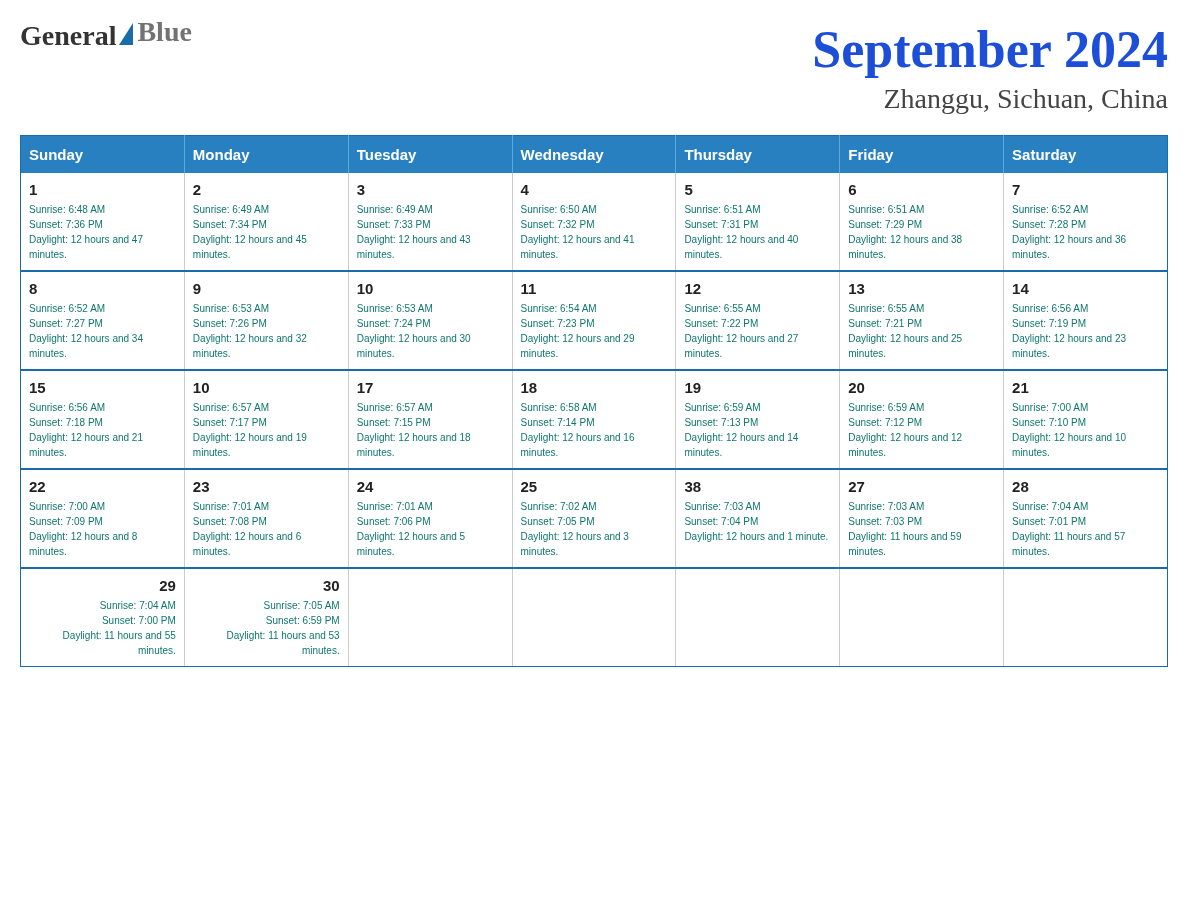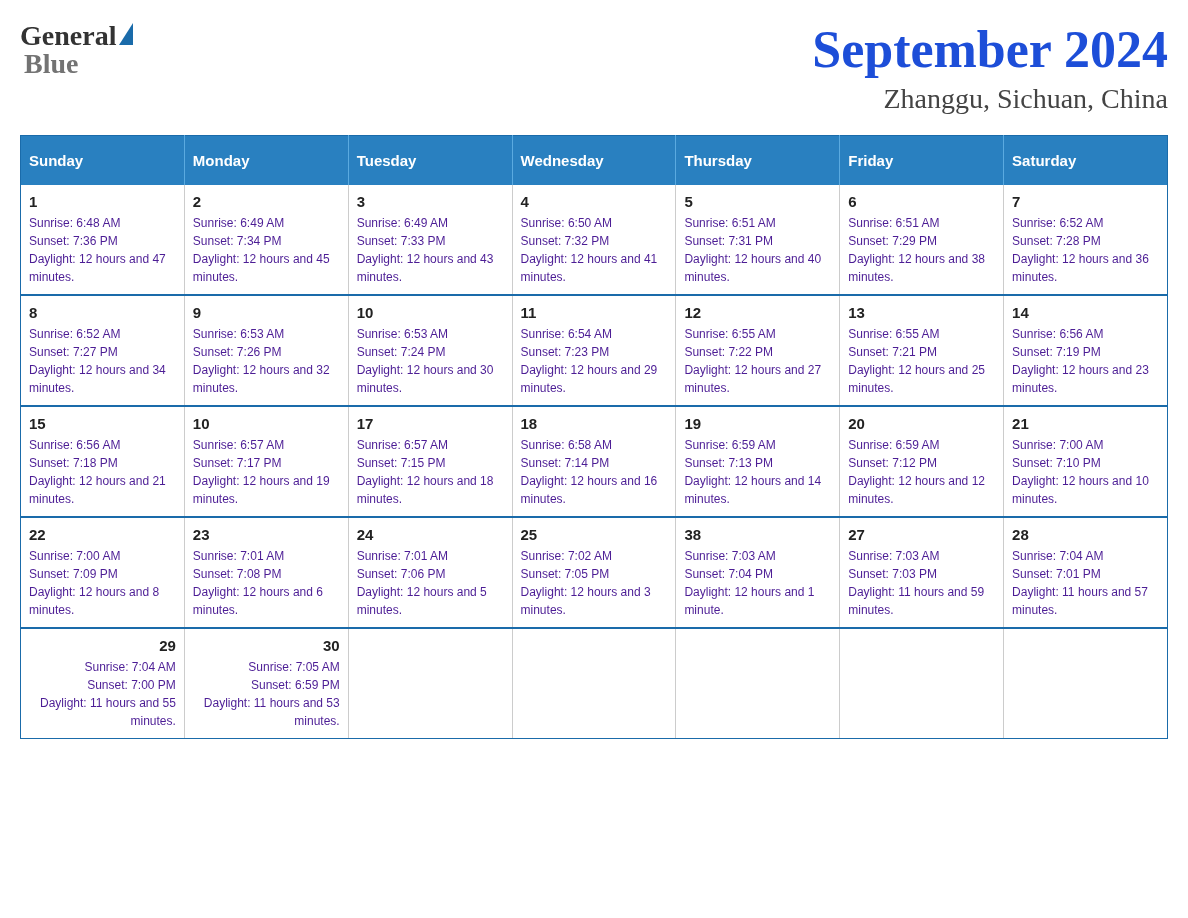--- a/index.html
+++ b/index.html
@@ -11,21 +11,20 @@
       min-height: 918px;
     }
     .header {
       display: flex;
       justify-content: space-between;
       align-items: flex-start;
       margin-bottom: 20px;
     }
     .logo {
       display: flex;
-      flex-direction: column;
       align-items: flex-start;
     }
     .logo-top {
       display: flex;
       align-items: center;
     }
     .logo-general {
       font-size: 28px;
       font-weight: bold;
       color: #333;
@@ -63,21 +62,21 @@
       margin-top: 4px;
     }
     .calendar {
       width: 100%;
       border-collapse: collapse;
       border: 1px solid #1a6baa;
     }
     .calendar th {
       background-color: #2980c0;
       color: white;
-      padding: 16px 8px;
+      padding: 10px 8px;
       text-align: left;
       font-size: 15px;
       font-weight: bold;
       border-right: 1px solid #5aaae0;
     }
     .calendar th:last-child {
       border-right: none;
     }
     .calendar td {
       vertical-align: top;
@@ -96,23 +95,23 @@
       border-bottom: 1px solid #1a6baa;
       text-align: right;
     }
     .day-num {
       font-size: 15px;
       font-weight: bold;
       display: block;
       margin-bottom: 4px;
     }
     .day-info {
-      font-size: 12px;
+      font-size: 10px;
       line-height: 1.5;
-      color: #4c1d95;
+      color: #0f766e;
     }
     .empty-cell {
       background: #fff;
     }
   </style>
 </head>
 <body>
 
 <div class="header">
   <div class="logo">

